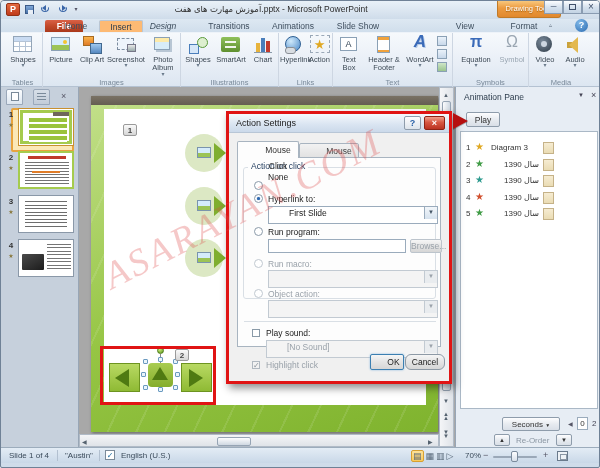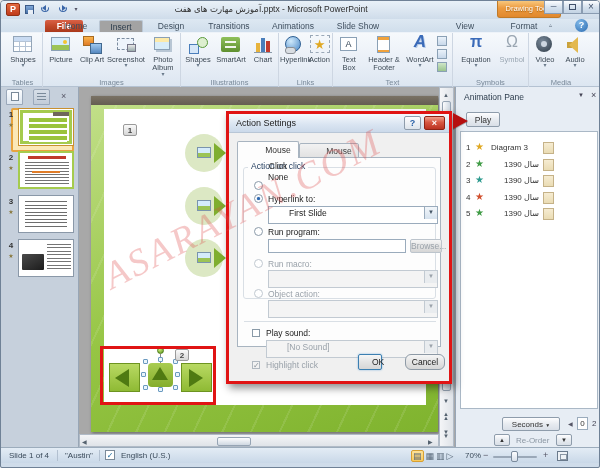--- a/index.html
+++ b/index.html
@@ -14,21 +14,21 @@
   .i-save::after{content:"";position:absolute;left:2px;top:4px;width:5px;height:4px;background:#e8eef6;}
   .curve{width:8px;height:5px;border:1.5px solid #3a66a8;border-top-color:transparent;border-radius:0 0 7px 7px;position:absolute;left:2px;top:4px;}
   .curve::after{content:"";position:absolute;left:-3px;top:-3px;border:3px solid transparent;border-right:4px solid #3a66a8;}
   .win-title{left:110px;top:3px;width:320px;text-align:center;font-size:8.5px;color:#2c2c2c;white-space:nowrap;}
   .ctx-group{left:496px;top:0;width:64px;height:17px;background:linear-gradient(#f8c77c,#ec9a3f 45%,#e1882d);border:1px solid #c07a28;border-top:none;border-radius:0 0 3px 3px;color:#fff;text-align:center;line-height:16px;font-size:7.5px;text-shadow:0 1px 1px #a06010;}
   .winbtn{top:0;height:13px;background:linear-gradient(#fdfeff,#d7e2ee 50%,#c3d3e4);border:1px solid #8a9cb2;border-top:none;text-align:center;line-height:11px;color:#40506a;font-size:8px;}
   
   .tabrow{left:0;top:18px;width:600px;height:13px;background:linear-gradient(#dde8f2,#d0deec);}
   .rtab{top:18.5px;height:12.5px;line-height:12px;text-align:center;color:#3e4e5e;font-size:8.5px;}
   .rtab.file{background:linear-gradient(#d96146,#c2492a 50%,#aa3a1c);color:#fff;border-radius:2px 2px 0 0;font-weight:bold;}
-  .rtab.active{background:#a3a3a3;border:1px solid #b9c6d4;border-bottom:none;border-radius:2px 2px 0 0;color:#2c3c4c;}
+  .rtab.active{background:#fdba74;border:1px solid #b9c6d4;border-bottom:none;border-radius:2px 2px 0 0;color:#2c3c4c;}
   
   .ribbon{left:0;top:31px;width:600px;height:55px;background:linear-gradient(#f6f9fc,#e8eef6 60%,#dce6f1);border-top:1px solid #eef3f9;border-bottom:1px solid #b4c2d2;}
   .rg{position:absolute;top:0;height:54px;border-right:1px solid #cdd6e2;}
   .gl{position:absolute;bottom:0;left:0;right:0;text-align:center;font-size:7.5px;color:#7a8a9a;}
   .rb{position:absolute;top:1px;height:44px;text-align:center;font-size:7.5px;color:#3e4a56;line-height:1.1;border-radius:2px;}
   .ric{margin:1px auto 1px;width:22px;height:20px;position:relative;}
   .dd::after{content:"▾";font-size:6px;color:#6a7a8a;display:block;line-height:3px;}
   .dis{color:#9aa6b2;}
   
   .i-table{position:absolute;left:1px;top:1px;width:19px;height:16px;background:#fff;border:1px solid #93a5b8;background-image:linear-gradient(#c9dbf2 4px,transparent 4px),repeating-linear-gradient(to right,transparent 0 5px,#b5c4d6 5px 6px),repeating-linear-gradient(to bottom,transparent 0 4px,#b5c4d6 4px 5px);}
@@ -161,21 +161,21 @@
     <div class="abs ctx-group">Drawing Tools</div>
     <div class="abs winbtn" style="left:543px;width:19px;">─</div>
     <div class="abs winbtn" style="left:562px;width:19px;"><span style="display:inline-block;width:7px;height:6px;border:1px solid #40506a;margin-top:3px;"></span></div>
     <div class="abs winbtn" style="left:581px;width:18px;font-size:10px;">×</div>
   </div>
 
   <div class="abs tabrow"></div>
   <div class="abs rtab file" style="left:0;width:38px;margin-left:44px;">File</div>
   <div class="abs rtab" style="left:55px;width:40px;">Home</div>
   <div class="abs rtab active" style="left:98px;width:44px;">Insert</div>
-  <div class="abs rtab" style="left:146px;width:48px;">Design</div>
+  <div class="abs rtab" style="left:138px;width:48px;font-style:italic;">Design</div>
   <div class="abs rtab" style="left:198px;width:60px;">Transitions</div>
   <div class="abs rtab" style="left:262px;width:60px;">Animations</div>
   <div class="abs rtab" style="left:326px;width:62px;">Slide Show</div>
   <div class="abs rtab" style="left:394px;width:46px;margin-top:31px;">Review</div>
   <div class="abs rtab" style="left:446px;width:36px;">View</div>
   <div class="abs rtab" style="left:500px;width:46px;">Format</div>
   <div class="abs" style="left:548px;top:20px;font-size:6px;color:#5a6a7a;">▵</div>
   <div class="abs" style="left:574px;top:18px;width:13px;height:13px;border-radius:50%;background:radial-gradient(circle at 35% 30%,#7fb8e8,#2a6ab0);color:#fff;font-weight:bold;font-size:9px;text-align:center;line-height:13px;">?</div>
 
   <div class="abs ribbon">
@@ -454,21 +454,21 @@
         <div style="position:absolute;left:6px;top:163px;width:192px;border-top:1px solid #d9dfe5;"></div>
 
         <div class="chk" style="left:14px;top:171px;"></div>
         <div class="flbl" style="left:28px;top:170px;">Play sound:</div>
         <div class="combo dis2" style="left:28px;top:182px;width:172px;"><span>[No Sound]</span><span class="cdd">▼</span></div>
 
         <div class="chk ckd" style="left:14px;top:203px;">✓</div>
         <div class="flbl" style="left:28px;top:202px;color:#9aa2aa;">Highlight click</div>
       </div>
 
-      <div class="pbtn def" style="left:129px;top:240px;width:24px;height:16px;line-height:15px;padding-left:13px;">OK</div>
+      <div class="pbtn def" style="left:141px;top:240px;width:34px;height:16px;line-height:15px;padding-left:13px;">OK</div>
       <div class="pbtn" style="left:176px;top:240px;width:40px;height:16px;line-height:15px;border-radius:6px;">Cancel</div>
     </div>
   </div>
 
   <div class="abs statusbar">
     <div class="sbitem" style="left:8px;">Slide 1 of 4</div>
     <div class="sbsep" style="left:56px;"></div>
     <div class="sbitem" style="left:64px;">"Austin"</div>
     <div class="sbsep" style="left:98px;"></div>
     <div class="sbitem" style="left:104px;top:2px;width:10px;height:10px;border:1px solid #7a8a9a;background:#fff;color:#1a6aa0;font-size:8px;line-height:9px;text-align:center;">✓</div>

